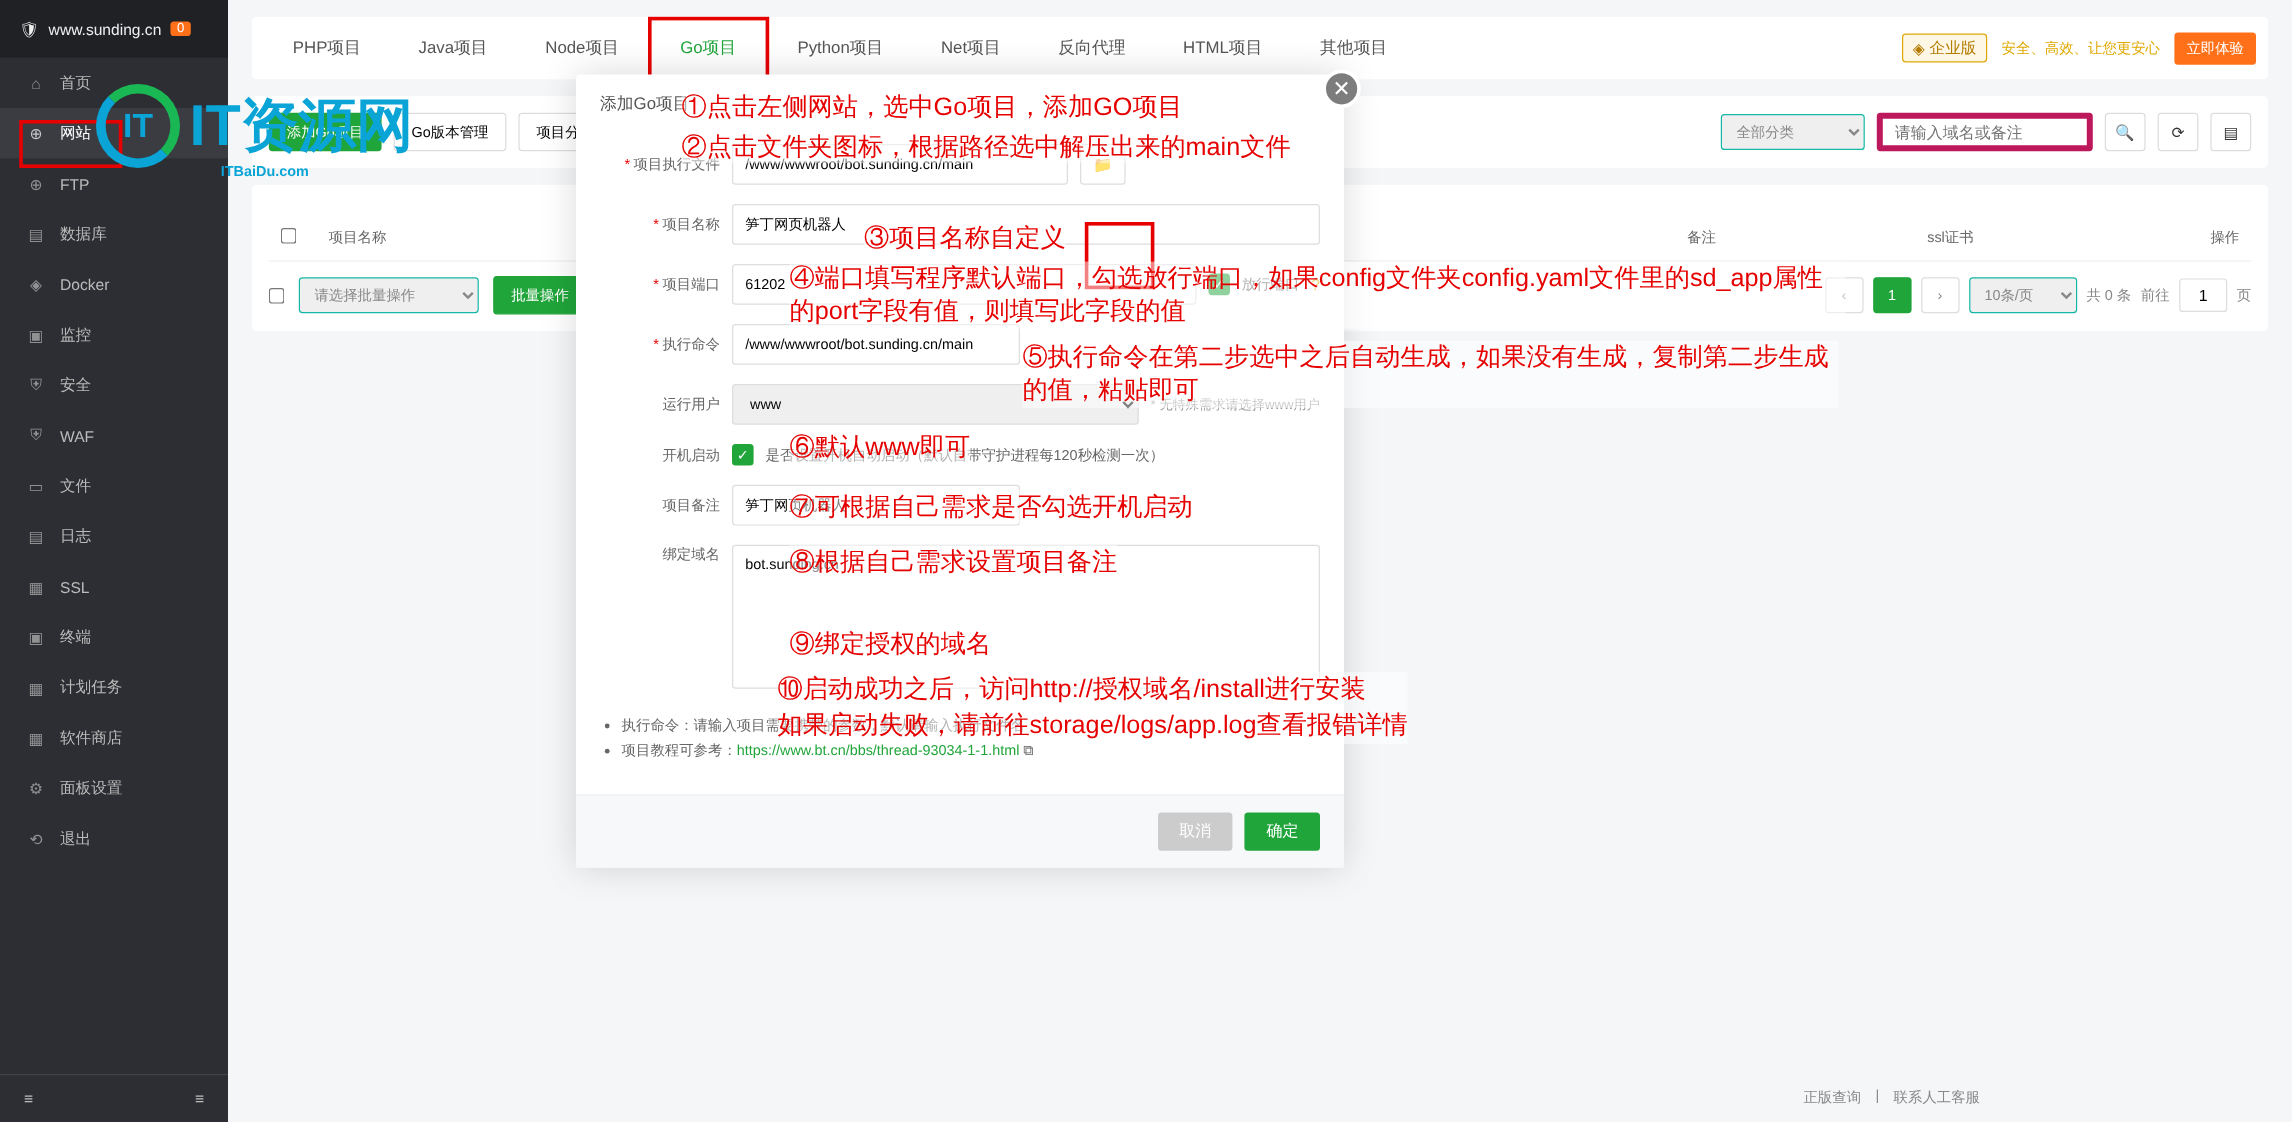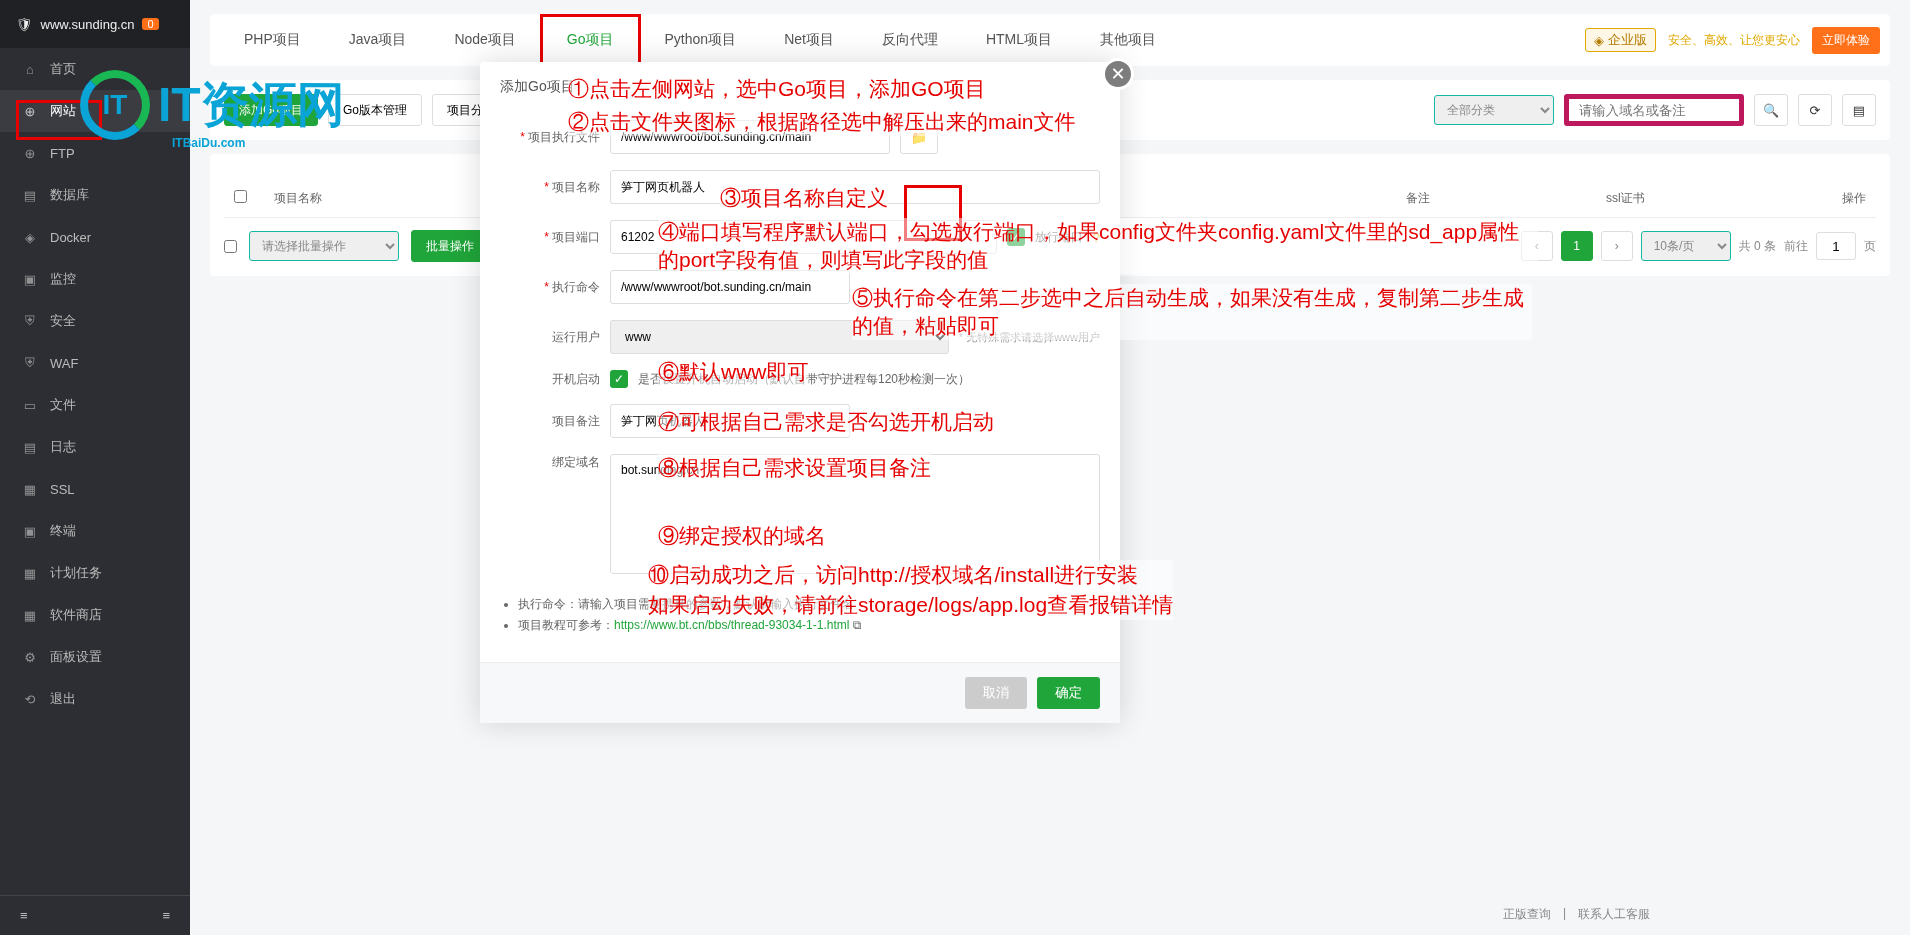--- a/index.html
+++ b/index.html
@@ -75,21 +75,21 @@
 .modal-footer { display: flex; justify-content: flex-end; gap: 10px; padding: 14px 20px; background: #f7f8fa; border-top: 1px solid #eee; margin-top: 14px; }
 .btn-gray { background: #ccc; color: #fff; border: none; border-radius: 3px; padding: 7px 18px; }
 .btn-confirm { background: #20a53a; color: #fff; border: none; border-radius: 3px; padding: 7px 18px; }
 
 
 .anno { position: absolute; color: #e60000; font-size: 21px; white-space: nowrap; pointer-events: none; font-weight: 500; background: rgba(255,255,255,0.5); z-index: 100; }
 .red-box-sidebar { position: absolute; border: 3px solid #e60000; pointer-events: none; }
 .watermark { position: absolute; top: 70px; left: 80px; font-size: 48px; font-weight: bold; display: flex; align-items: center; gap: 8px; z-index: 50; pointer-events: none; }
 .watermark .logo { width: 70px; height: 70px; border: 8px solid #19b855; border-left-color: #0aa4d6; border-bottom-color: #0aa4d6; border-radius: 50%; display: flex; align-items: center; justify-content: center; color: #0aa4d6; font-size: 28px; }
 .watermark .txt { color: #0aa4d6; }
-.watermark .sub { color: #0aa4d6; font-size: 12px; position: absolute; bottom: -10px; left: 92px; }
+.watermark .sub { color: #0aa4d6; font-size: 12px; position: absolute; bottom: -10px; left: 104px; }
 </style>
 </head>
 <body>
 
 <div class="app">
 
   <div class="sidebar">
     <div class="sb-header">
       <span>🛡</span>
       <span>www.sunding.cn</span>

